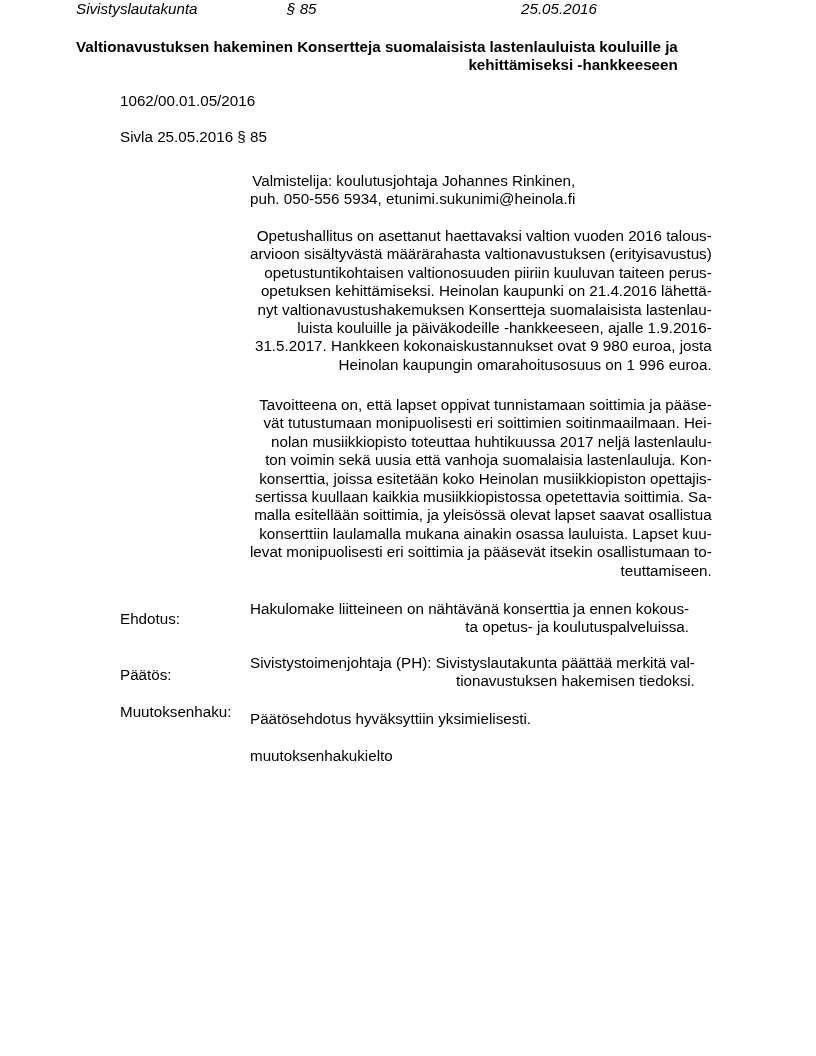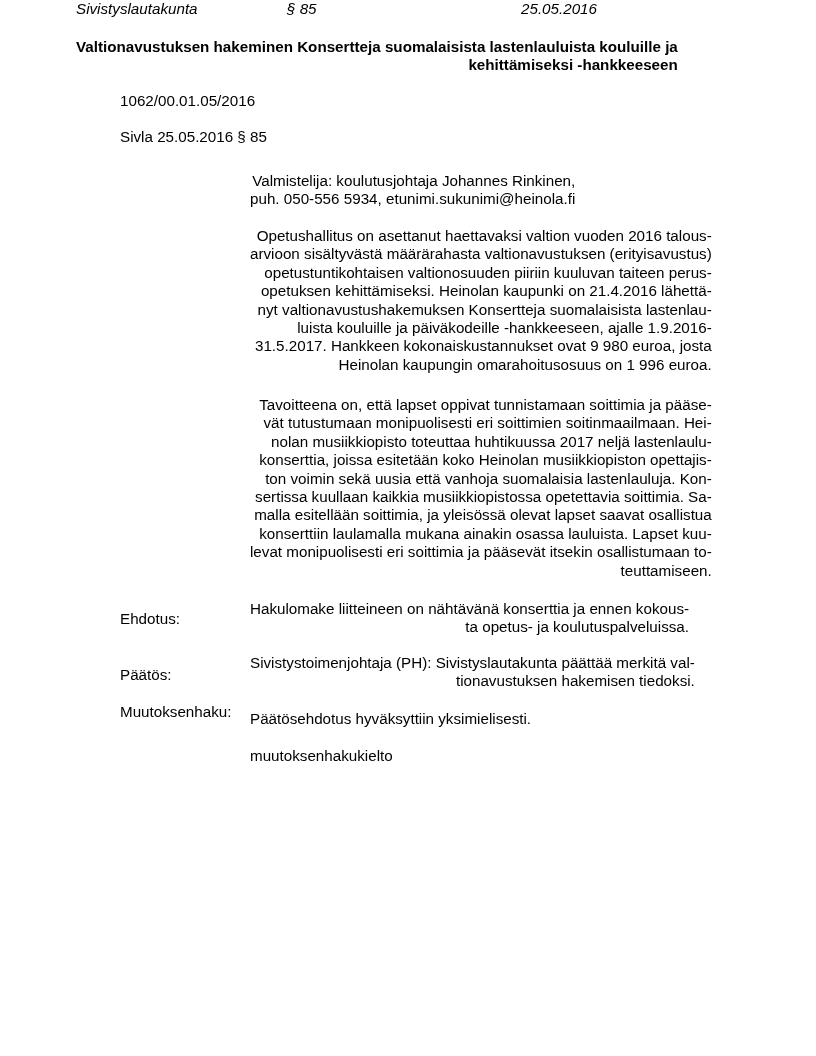--- a/index.html
+++ b/index.html
@@ -46,22 +46,22 @@
   <span class="line">nyt valtionavustushakemuksen Konsertteja suomalaisista lastenlau-</span>
   <span class="line">luista kouluille ja päiväkodeille -hankkeeseen, ajalle 1.9.2016-</span>
   <span class="line">31.5.2017. Hankkeen kokonaiskustannukset ovat 9 980 euroa, josta</span>
   <span class="line">Heinolan kaupungin omarahoitusosuus on 1 996 euroa.</span>
 </div>
 
 <div class="abs body-col para" style="top:352px">
   <span class="line">Tavoitteena on, että lapset oppivat tunnistamaan soittimia ja pääse-</span>
   <span class="line">vät tutustumaan monipuolisesti eri soittimien soitinmaailmaan. Hei-</span>
   <span class="line">nolan musiikkiopisto toteuttaa huhtikuussa 2017 neljä lastenlaulu-</span>
+  <span class="line">ton voimin sekä uusia että vanhoja suomalaisia lastenlauluja. Kon-</span>
   <span class="line">konserttia, joissa esitetään koko Heinolan musiikkiopiston opettajis-</span>
-  <span class="line">ton voimin sekä uusia että vanhoja suomalaisia lastenlauluja. Kon-</span>
   <span class="line">sertissa kuullaan kaikkia musiikkiopistossa opetettavia soittimia. Sa-</span>
   <span class="line">malla esitellään soittimia, ja yleisössä olevat lapset saavat osallistua</span>
   <span class="line">konserttiin laulamalla mukana ainakin osassa lauluista. Lapset kuu-</span>
   <span class="line">levat monipuolisesti eri soittimia ja pääsevät itsekin osallistumaan to-</span>
   <span class="line">teuttamiseen.</span>
 </div>
 
 <div class="abs body-col para" style="top:556px">
   <span class="line">Hakulomake liitteineen on nähtävänä konserttia ja ennen kokous-</span>
   <span class="line">ta opetus- ja koulutuspalveluissa.</span>

